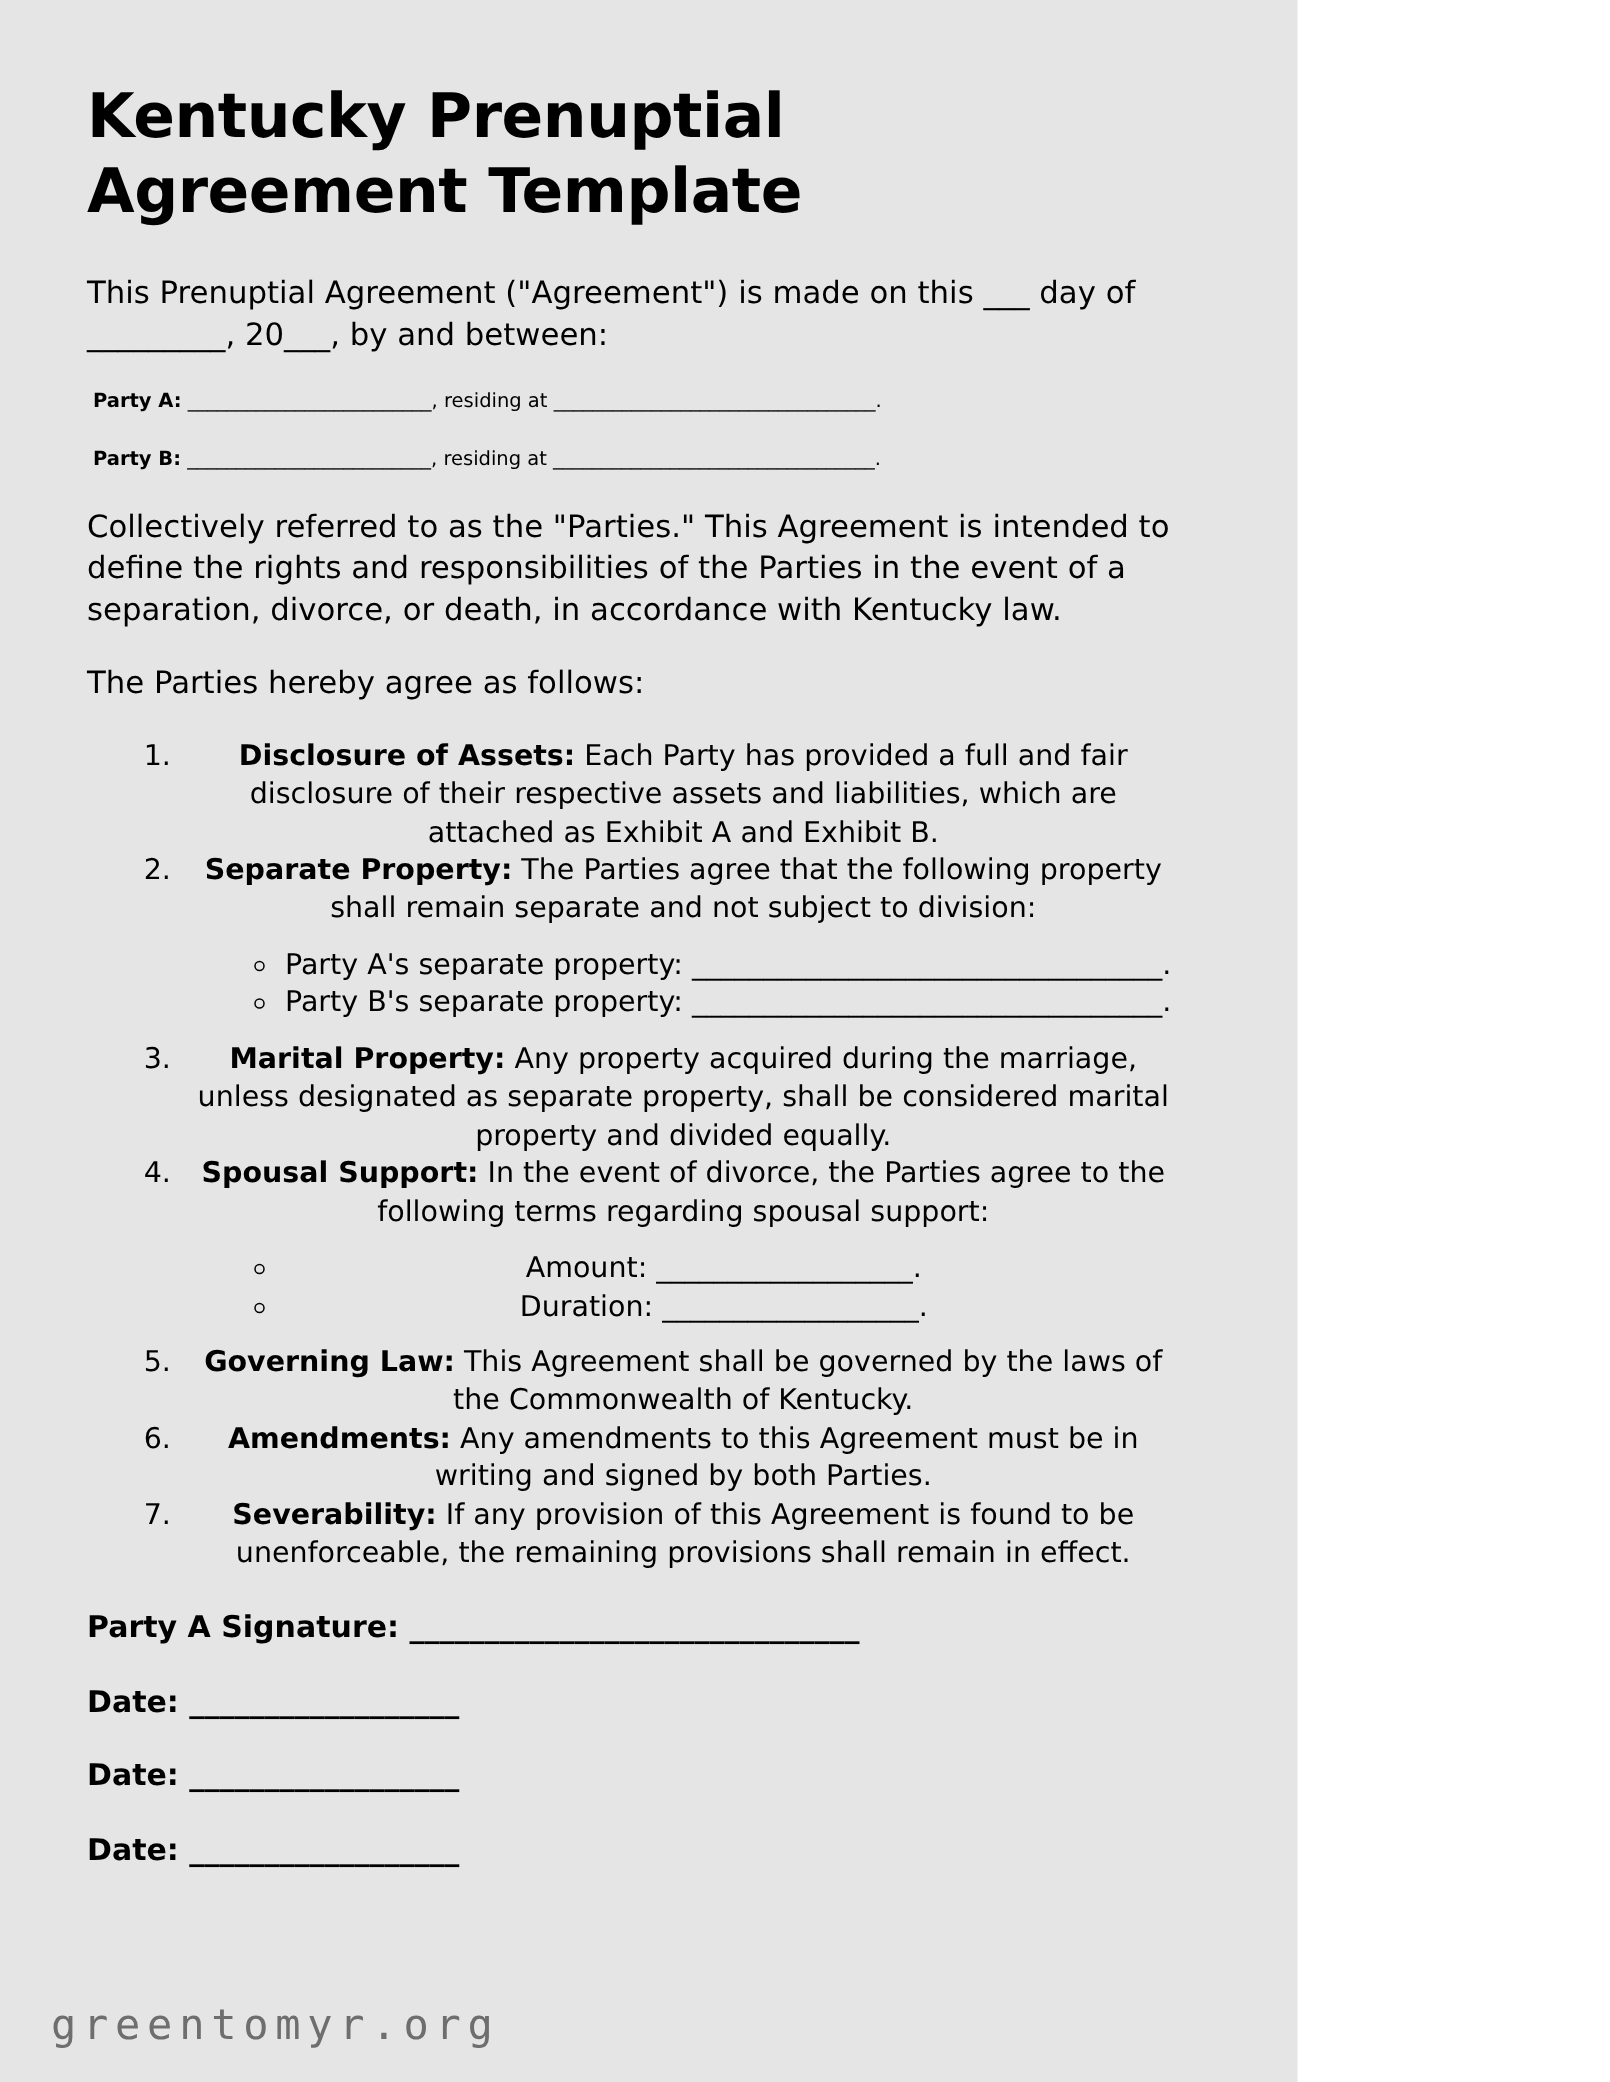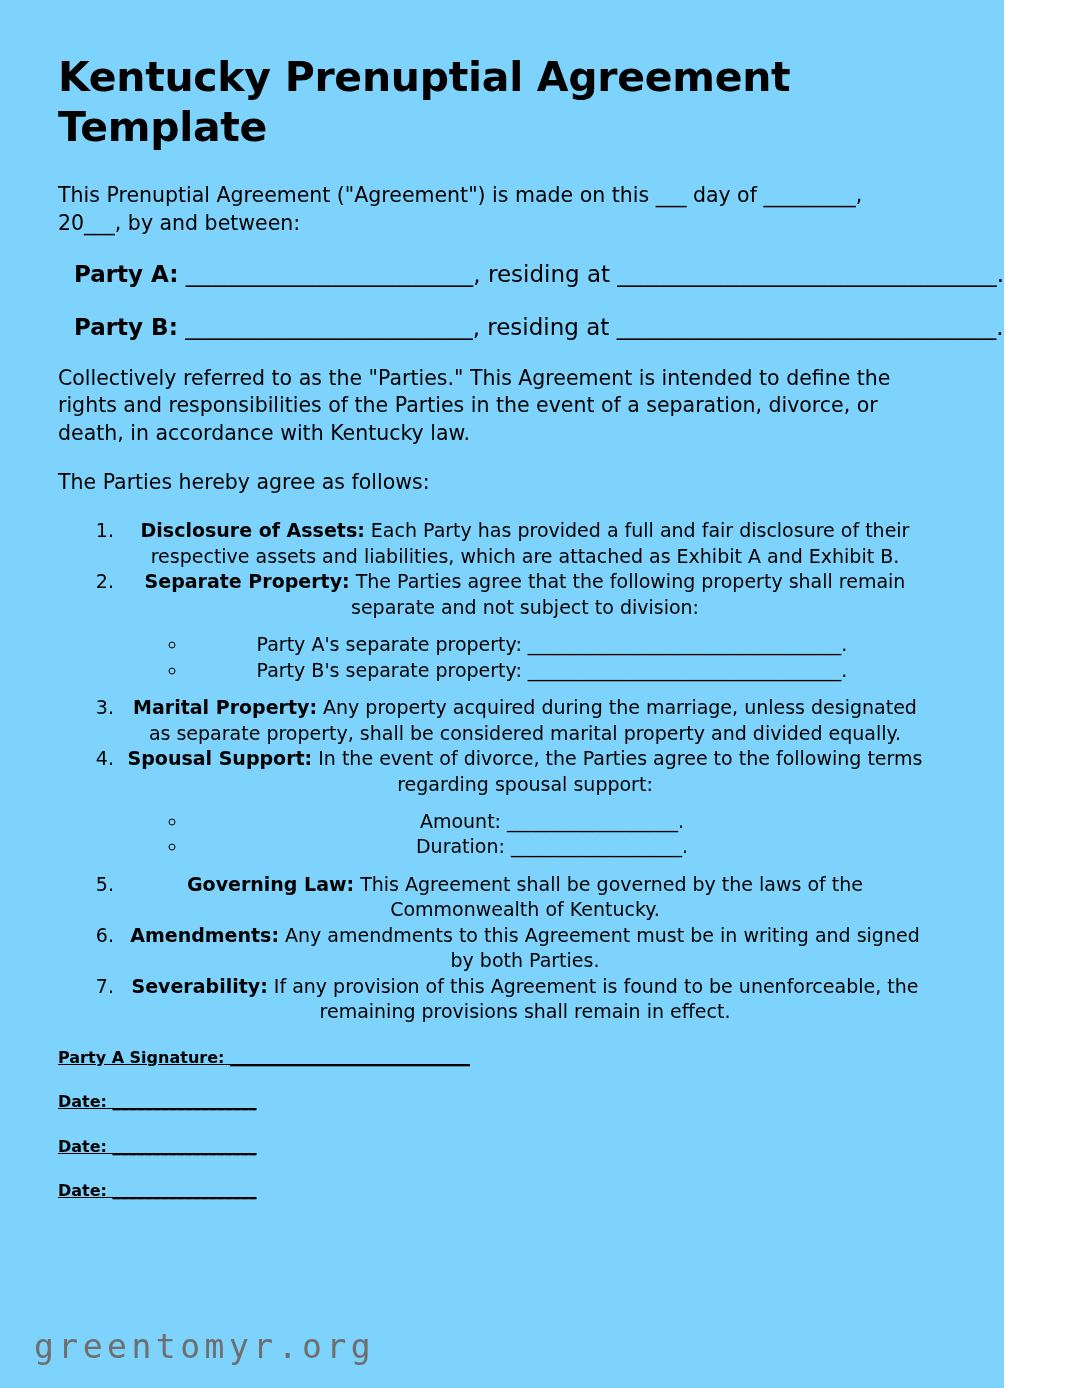--- a/index.html
+++ b/index.html
@@ -8,45 +8,45 @@
     background: #ffffff;
   }
   body {
     width: 1073px;
     min-height: 1388px;
     font-family: "DejaVu Sans", sans-serif;
     color: #000000;
     -webkit-font-smoothing: antialiased;
   }
   .page {
-    width: 1004px;
+    width: 865px;
     min-height: 1388px;
     box-sizing: border-box;
     padding: 52px 78px 0 58px;
     position: relative;
-    background: #7dd3fc;
+    background: #e5e5e5;
   }
   h1.doc-title {
     font-size: 41px;
     font-weight: bold;
     line-height: 1.22;
     letter-spacing: -0.3px;
     margin: 0 0 30px 0;
     max-width: 830px;
   }
   p.para {
     font-size: 20.5px;
     line-height: 1.34;
     margin: 0 0 22px 0;
     max-width: 940px;
   }
   p.party-line {
-    font-size: 23px;
+    font-size: 13px;
     line-height: 1.34;
-    margin: 0 0 22px 16px;
+    margin: 0 0 22px 4px;
     white-space: nowrap;
   }
   .b { font-weight: bold; }
   ol.clauses {
     font-size: 19px;
     line-height: 1.34;
     margin: 0 0 22px 0;
     padding-left: 62px;
     max-width: 985px;
     text-align: center;
@@ -58,37 +58,36 @@
   ul.subitems {
     list-style-type: circle;
     margin: 12px;
     padding-left: 52px;
   }
   ul.subitems > li {
     padding-left: 2px;
     white-space: nowrap;
   }
   p.sig-line {
-    font-size: 16px;
+    font-size: 20px;
     line-height: 1.34;
     font-weight: bold;
     margin: 0 0 23px 0;
     white-space: nowrap;
-    text-decoration: underline;
   }
   p.sig-line .fill {
     font-weight: bold;
   }
   .witness-para { margin-bottom: 26px; }
   .watermark {
     position: absolute;
     left: 34px;
     bottom: 22px;
     font-family: "DejaVu Sans Mono", monospace;
-    font-size: 33px;
+    font-size: 28px;
     letter-spacing: 4.5px;
     color: #6e6e6e;
     white-space: nowrap;
   }
   .sig-block { margin-top: 6px; }
 </style>
 </head>
 <body>
 
 <div class="page">

